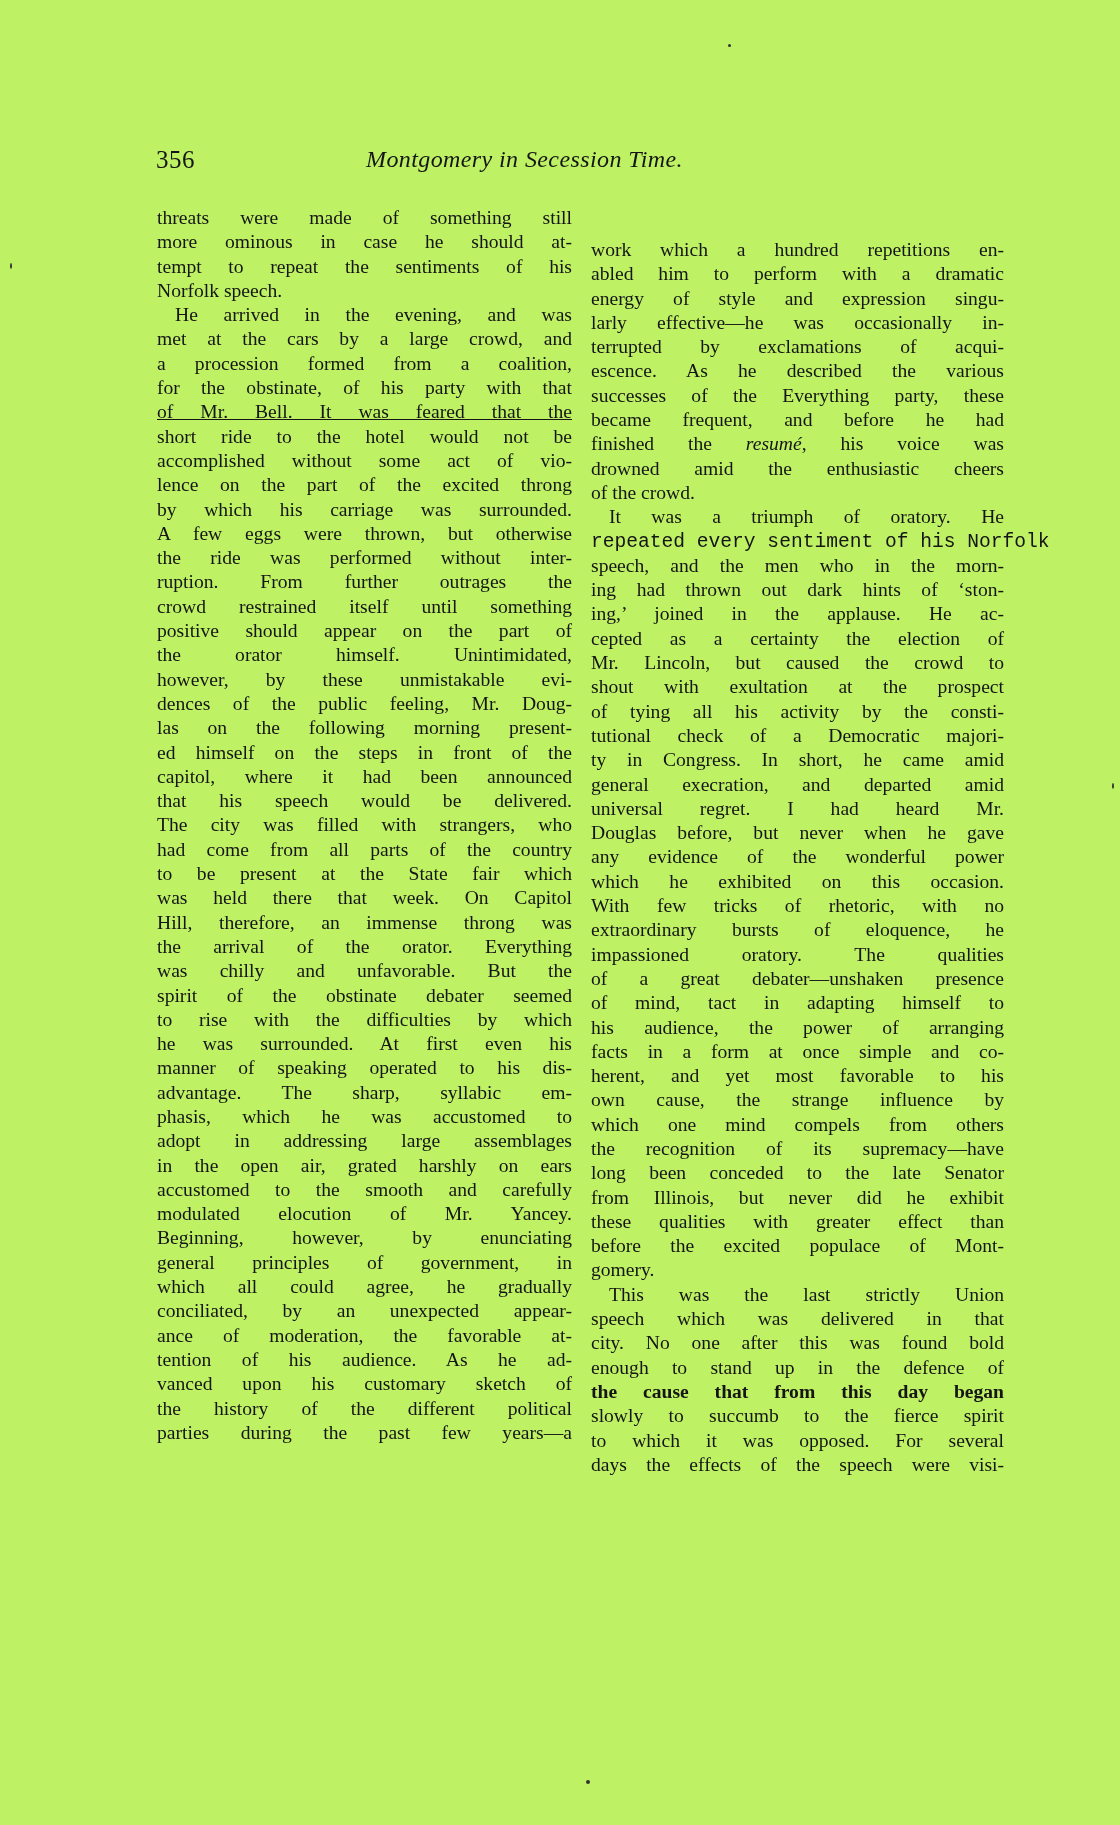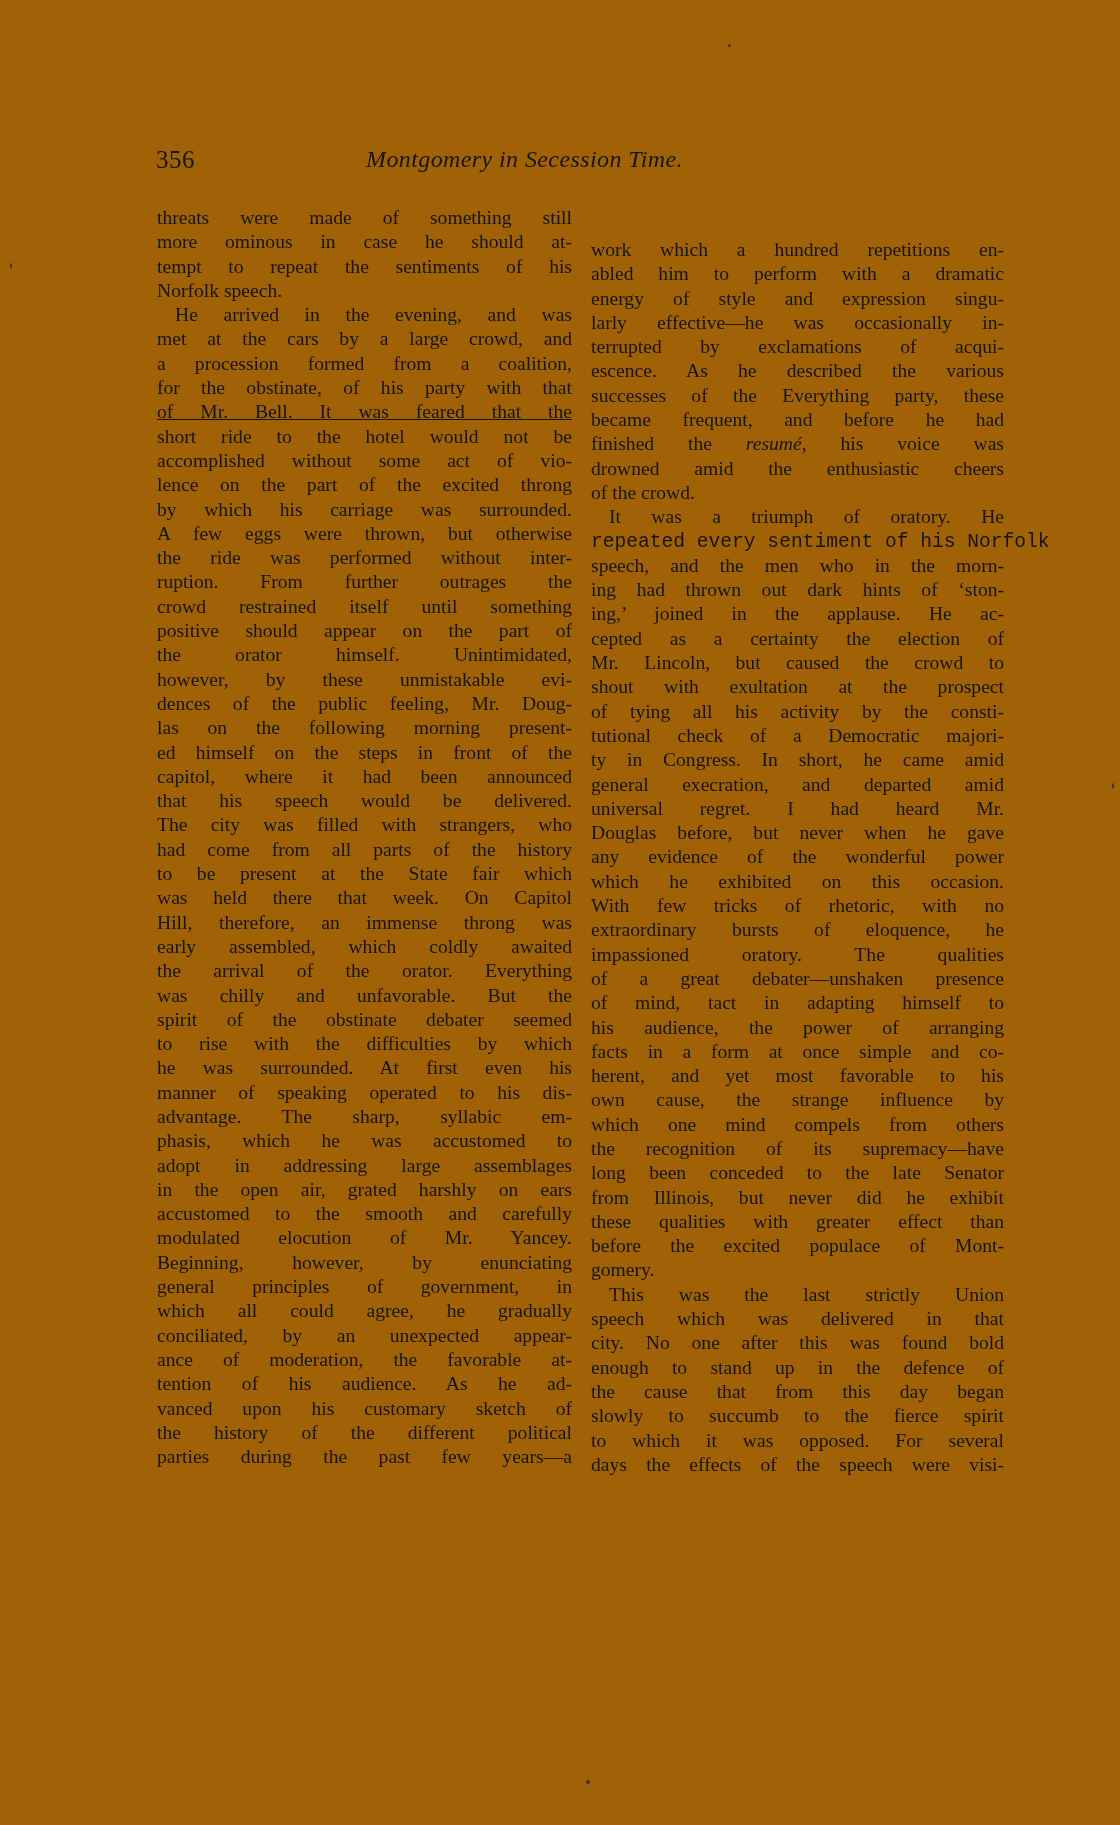--- a/index.html
+++ b/index.html
@@ -1,17 +1,17 @@
 <!DOCTYPE html>
 <html><head>
 <meta charset="utf-8">
 <style>
   html, body { margin: 0; padding: 0; background: #ffffff; }
   body { width: 1120px; height: 1825px; position: relative; overflow: hidden; }
-  .page { position: absolute; left: 0; top: 0; width: 1120px; height: 1825px; background: #a16207; color: #151515; font-family: "Liberation Serif", "DejaVu Serif", serif; }
+  .page { position: absolute; left: 0; top: 0; width: 1120px; height: 1825px; background: #bef264; color: #151515; font-family: "Liberation Serif", "DejaVu Serif", serif; }
   .header { position: absolute; top: 146px; left: 156px; width: 620px; height: 40px; }
   .page-num { position: absolute; left: 0; top: 0; font-size: 25px; letter-spacing: 0.5px; }
   .running-title { position: absolute; left: 210px; top: 0; font-size: 24px; font-style: italic; white-space: nowrap; letter-spacing: 0.4px; }
   .col { position: absolute; top: 206px; font-size: 19.6px; line-height: 24.3px; text-align: justify; }
   .col-left { left: 157px; width: 415px; }
   .col-right { left: 591px; width: 413px; margin-top: 32px; }
   .line { display: block; white-space: nowrap; text-align-last: justify; overflow: visible; height: 24.3px; }
   .line.last { text-align-last: left; }
   .line.indent { padding-left: 18px; }
   .em { font-style: italic; }
@@ -46,25 +46,24 @@
       <span class="line" style="white-space: nowrap;"><span>crowd restrained itself until something</span></span>
       <span class="line" style="white-space: nowrap;"><span>positive should appear on the part of</span></span>
       <span class="line" style="white-space: nowrap;"><span>the orator himself. Unintimidated,</span></span>
       <span class="line" style="white-space: nowrap;"><span>however, by these unmistakable evi-</span></span>
       <span class="line" style="white-space: nowrap;"><span>dences of the public feeling, Mr. Doug-</span></span>
       <span class="line" style="white-space: nowrap;"><span>las on the following morning present-</span></span>
       <span class="line" style="white-space: nowrap;"><span>ed himself on the steps in front of the</span></span>
       <span class="line" style="white-space: nowrap;"><span>capitol, where it had been announced</span></span>
       <span class="line" style="white-space: nowrap;"><span>that his speech would be delivered.</span></span>
       <span class="line" style="white-space: nowrap;"><span>The city was filled with strangers, who</span></span>
-      <span class="line" style="white-space: nowrap;"><span>had come from all parts of the history</span></span>
+      <span class="line" style="white-space: nowrap;"><span>had come from all parts of the country</span></span>
       <span class="line" style="white-space: nowrap;"><span>to be present at the State fair which</span></span>
       <span class="line" style="white-space: nowrap;"><span>was held there that week. On Capitol</span></span>
       <span class="line" style="white-space: nowrap;"><span>Hill, therefore, an immense throng was</span></span>
-      <span class="line" style="white-space: nowrap;"><span>early assembled, which coldly awaited</span></span>
       <span class="line" style="white-space: nowrap;"><span>the arrival of the orator. Everything</span></span>
       <span class="line" style="white-space: nowrap;"><span>was chilly and unfavorable. But the</span></span>
       <span class="line" style="white-space: nowrap;"><span>spirit of the obstinate debater seemed</span></span>
       <span class="line" style="white-space: nowrap;"><span>to rise with the difficulties by which</span></span>
       <span class="line" style="white-space: nowrap;"><span>he was surrounded. At first even his</span></span>
       <span class="line" style="white-space: nowrap;"><span>manner of speaking operated to his dis-</span></span>
       <span class="line" style="white-space: nowrap;"><span>advantage. The sharp, syllabic em-</span></span>
       <span class="line" style="white-space: nowrap;"><span>phasis, which he was accustomed to</span></span>
       <span class="line" style="white-space: nowrap;"><span>adopt in addressing large assemblages</span></span>
       <span class="line" style="white-space: nowrap;"><span>in the open air, grated harshly on ears</span></span>
@@ -121,21 +120,21 @@
       <span class="line" style="white-space: nowrap;"><span>the recognition of its supremacy—have</span></span>
       <span class="line" style="white-space: nowrap;"><span>long been conceded to the late Senator</span></span>
       <span class="line" style="white-space: nowrap;"><span>from Illinois, but never did he exhibit</span></span>
       <span class="line" style="white-space: nowrap;"><span>these qualities with greater effect than</span></span>
       <span class="line" style="white-space: nowrap;"><span>before the excited populace of Mont-</span></span>
       <span class="line last">gomery.</span>
       <span class="line indent" style="white-space: nowrap;"><span>This was the last strictly Union</span></span>
       <span class="line" style="white-space: nowrap;"><span>speech which was delivered in that</span></span>
       <span class="line" style="white-space: nowrap;"><span>city. No one after this was found bold</span></span>
       <span class="line" style="white-space: nowrap;"><span>enough to stand up in the defence of</span></span>
-      <span class="line" style="white-space: nowrap;"><span>the cause that from this day began</span></span>
+      <span class="line" style="white-space: nowrap; font-weight: bold;"><span>the cause that from this day began</span></span>
       <span class="line" style="white-space: nowrap;"><span>slowly to succumb to the fierce spirit</span></span>
       <span class="line" style="white-space: nowrap;"><span>to which it was opposed. For several</span></span>
       <span class="line" style="white-space: nowrap;"><span>days the effects of the speech were visi-</span></span>
     </div>
 
   <span class="mark" style="left:728px; top:44px;"></span>
   <span class="mark" style="left:10px; top:263px; width:2px; height:6px;"></span>
   <span class="mark" style="left:1112px; top:783px; width:2px; height:6px;"></span>
   <span class="mark" style="left:586px; top:1780px; width:4px; height:4px;"></span>
 </div>

